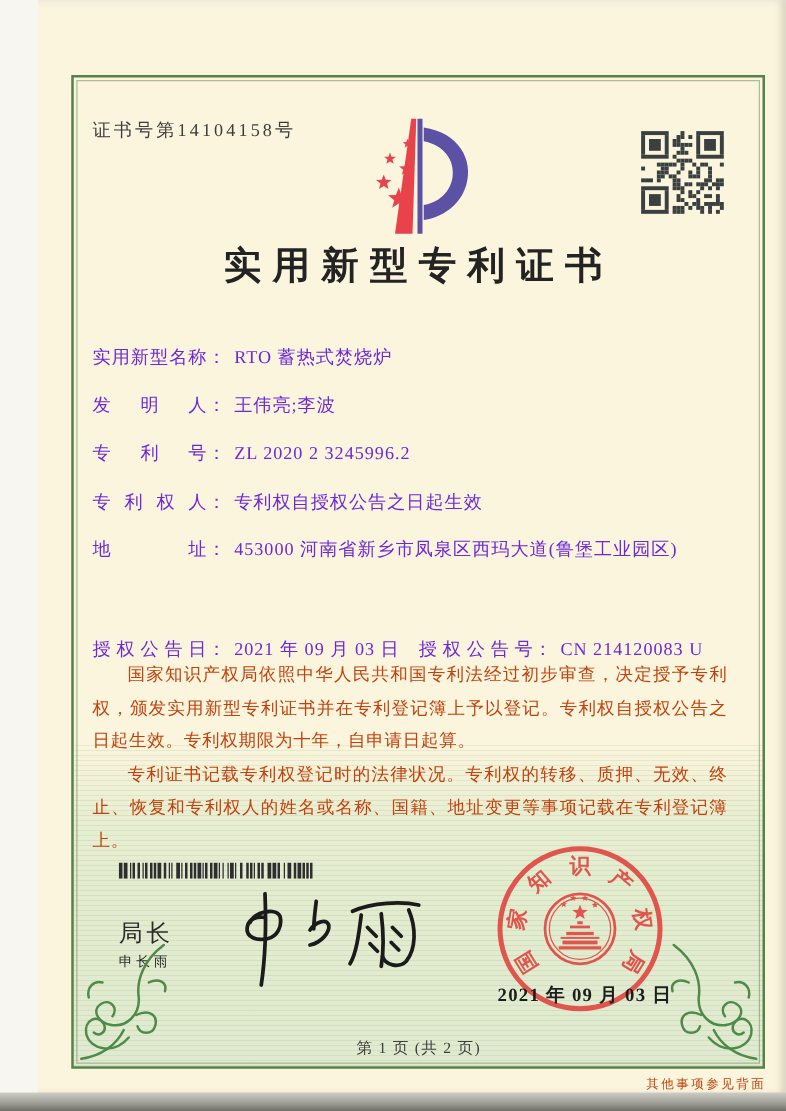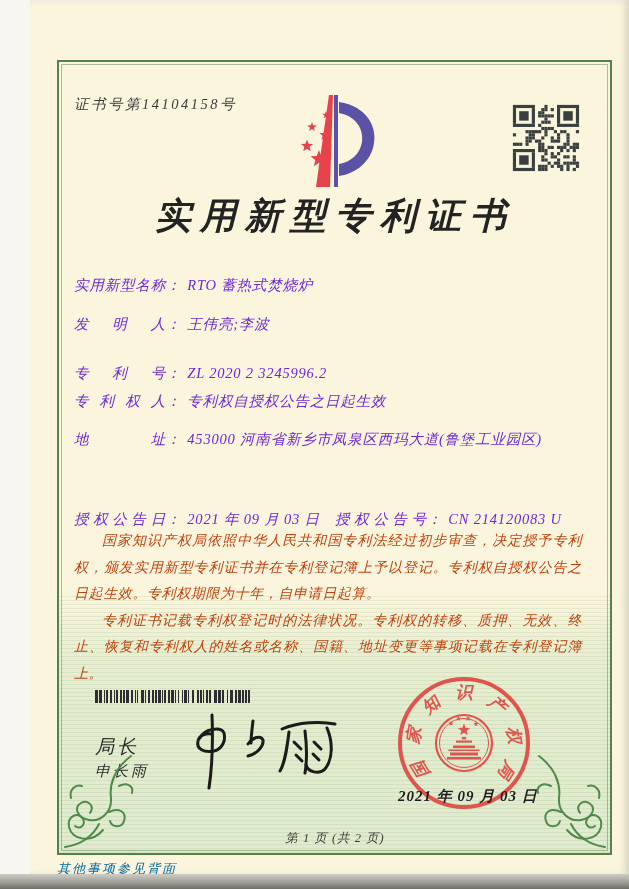--- a/index.html
+++ b/index.html
@@ -1,68 +1,68 @@
 <!DOCTYPE html>
 <html><head>
 <meta charset="utf-8">
 <style>
   html,body{margin:0;padding:0;}
   body{width:629px;height:889px;background:#f7f6f0;overflow:hidden;
        font-family:"Liberation Serif","DejaVu Serif",serif;}
-  #stage{position:relative;width:629px;height:889px;font-style:italic;}
+  #stage{position:relative;width:629px;height:889px;}
   
   #paper{position:absolute;left:30px;top:0;width:599px;height:876px;background:#fbf5dd;
          box-shadow:inset -4px 0 6px rgba(120,115,95,.25), inset 0 2px 3px rgba(255,255,255,.6);}
   #scan-strip-bottom{position:absolute;left:0;top:874px;width:629px;height:15px;
          background:linear-gradient(180deg,#cfcec6 0%,#9b9a92 60%,#6e6e66 100%);}
   
   #green-zone{position:absolute;left:59px;top:595px;width:551px;height:258px;
       background:
         repeating-linear-gradient(0deg, rgba(122,160,92,.14) 0 1px, rgba(122,160,92,0) 1px 4px),
         linear-gradient(180deg, rgba(227,236,207,0) 0%, rgba(227,236,207,.75) 22%, #e3eccf 45%, #e0ead0 100%);}
   
   #cert-border{position:absolute;left:57px;top:60px;width:555px;height:795px;box-sizing:border-box;
       border:2px solid #55814b;}
   #cert-border::before{content:"";position:absolute;left:2px;top:2px;right:2px;bottom:2px;
       border:1px solid rgba(120,150,105,.6);}
   .abs{position:absolute;}
   #cert-no{left:74px;top:95px;font-size:14.5px;letter-spacing:2.5px;color:#3c3c3c;}
-  #title{left:57px;top:192px;width:556px;text-align:center;font-size:36px;font-weight:bold;
+  #title{left:57px;top:192px;width:556px;text-align:center;font-size:30px;font-weight:bold;
          letter-spacing:9px;color:#232323;}
   
   #fields{left:74px;top:276px;width:522px;height:250px;font-size:14.5px;color:#6d28d9;}
   .frow{position:absolute;left:0;white-space:nowrap;letter-spacing:.8px;}
   .frow:nth-of-type(1){top:0;}
   .frow:nth-of-type(2){top:39px;}
-  .frow:nth-of-type(3){top:88px;}
+  .frow:nth-of-type(3){top:77px;}
   .frow:nth-of-type(4){top:116px;}
   .frow:nth-of-type(5){top:154px;}
   .frow:nth-of-type(6){top:193px;margin-top:41px;}
   .frow:nth-of-type(7){top:231px;}
   .flabel{display:inline-block;width:92px;text-align:justify;text-align-last:justify;vertical-align:top;}
   .fcolon{display:inline-block;margin-right:6px;}
   .grant-pair2{position:absolute;left:261px;top:0;white-space:nowrap;}
   
   #paragraphs{left:74px;top:528px;width:508px;font-size:14px;line-height:26.5px;
       letter-spacing:.6px;color:#c2410c;text-align:justify;}
   #paragraphs p{margin:0;text-indent:2em;}
   
   #barcode{left:95px;top:690px;}
   
   #signer-role{left:95px;top:734px;font-family:"Liberation Sans","DejaVu Sans",sans-serif;
       font-size:19px;letter-spacing:3px;color:#2b2b2b;}
   #signer-name{left:95px;top:762px;font-family:"Liberation Sans","DejaVu Sans",sans-serif;
-      font-size:15px;letter-spacing:3px;color:#2b2b2b;}
+      font-size:11px;letter-spacing:3px;color:#2b2b2b;}
   #signature{left:190px;top:708px;}
   
   #seal{left:383px;top:662px;opacity:.88;}
   #seal-date{left:398px;top:787px;font-size:15px;font-weight:bold;letter-spacing:1px;color:#1d1d1d;}
   
   #page-info{left:57px;top:830px;width:556px;text-align:center;font-size:12.5px;color:#3c3c3c;letter-spacing:1px;}
-  #back-note{left:57px;top:860px;width:556px;text-align:left;font-size:13px;color:#0369a1;letter-spacing:2px;}
+  #back-note{left:57px;top:860px;width:556px;text-align:right;font-size:10px;color:#c2410c;letter-spacing:2px;}
   
   #flourish-left{left:59px;top:752px;}
   #flourish-right{left:515px;top:752px;transform:scaleX(-1);}
   svg{display:block;}
 </style>
 </head>
 <body>
 
 <div id="stage">
   <div id="paper" class="abs"></div>

